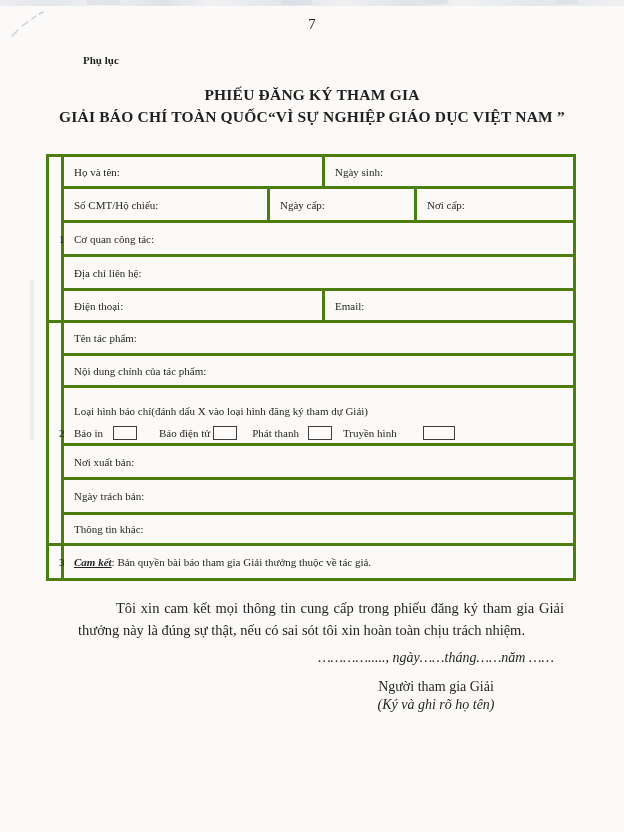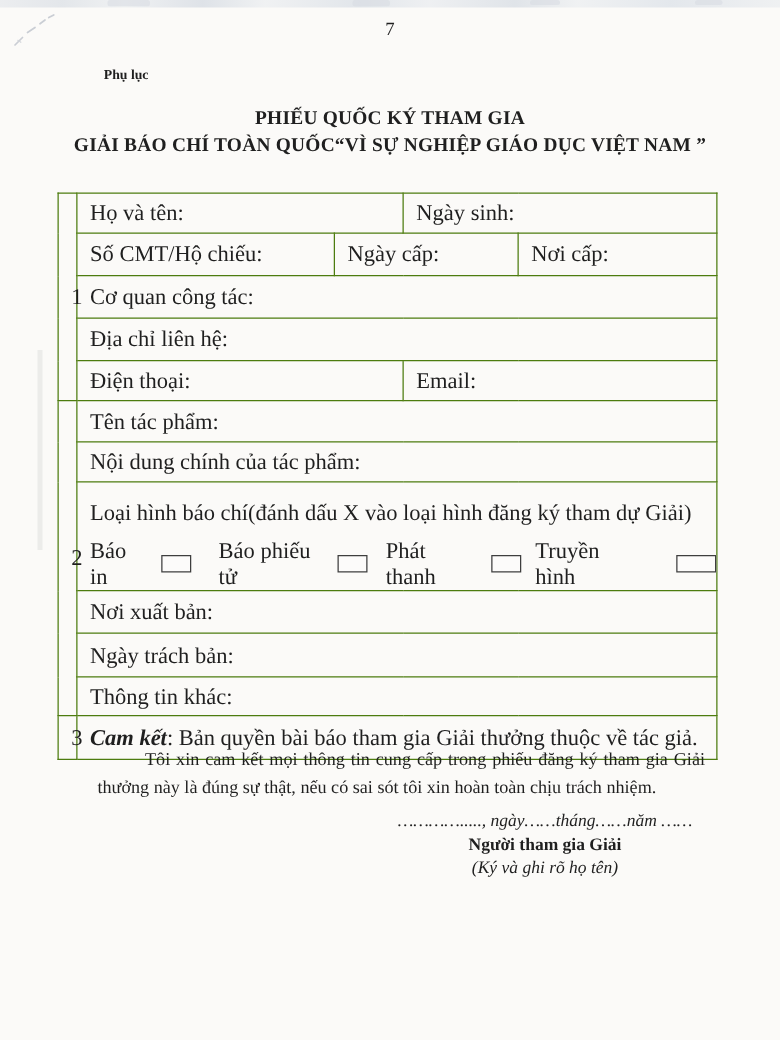--- a/index.html
+++ b/index.html
@@ -23,63 +23,63 @@
   
   .page-number{position:absolute;top:16px;left:0;width:624px;text-align:center;font-size:15px;}
   .appendix{position:absolute;left:83px;top:54px;font-size:11px;font-weight:bold;}
   .title{position:absolute;left:0;top:84px;width:624px;text-align:center;font-weight:bold;font-size:15.5px;line-height:22px;letter-spacing:.2px;}
   
   table.form{
     position:absolute;left:46px;top:154px;
     width:527px;border-collapse:collapse;table-layout:fixed;
   }
   table.form td{
-    border:1px solid #4d7c0f;
-    font-size:18px;
+    border:3px solid #4d7c0f;
+    font-size:11px;
     padding:0 0 0 10px;
     vertical-align:middle;
     background:transparent;
   }
   td.num{text-align:center;padding:0;font-size:13.5px;}
   .cb-line1{display:block;margin-top:14px;}
   .cb-line2{display:flex;align-items:center;margin-top:9px;}
   .cbox{
     display:inline-block;width:22px;height:12px;
     border:1px solid #3e3e3e;background:#fcfbfa;vertical-align:middle;
   }
   .cbox.wide{width:30px;}
-  .cam-label{font-weight:bold;font-style:italic;}
+  .cam-label{font-weight:bold;font-style:italic;text-decoration:underline;}
   
   .declaration{
     position:absolute;left:78px;top:597px;width:486px;
     font-size:14.5px;line-height:22px;text-align:justify;text-indent:38px;
   }
   .sig-block{position:absolute;left:300px;top:649px;width:272px;text-align:center;font-size:14px;line-height:18px;}
   .sig-date{font-style:italic;}
-  .sig-name{font-weight:bold;margin-top:1px;}
+  .sig-name{font-weight:normal;margin-top:11px;}
   .sig-note{font-style:italic;}
 </style>
 </head>
 <body>
 
 <div class="scan-top"></div>
 <div class="smudge" style="left:86px;top:0;width:34px;height:5px;"></div>
 <div class="smudge" style="left:282px;top:0;width:30px;height:5px;"></div>
 <div class="smudge" style="left:424px;top:0;width:24px;height:4px;"></div>
 <div class="smudge" style="left:556px;top:0;width:22px;height:4px;"></div>
 <svg class="pencil" width="54" height="38" viewBox="0 0 54 38">
   <path d="M6 30 L12 24 M16 20 L22 16 M26 13 L30 10 M33 8 L37 6" stroke="#b6bcc6" stroke-width="1.4" fill="none" stroke-linecap="round"></path>
   <path d="M8 26 L11 28" stroke="#c2c7cf" stroke-width="1" fill="none"></path>
 </svg>
 <div class="edge-smudge"></div>
 
 <div class="page-number">7</div>
 <div class="appendix">Phụ lục</div>
 <div class="title">
-  <div>PHIẾU QUỐC KÝ THAM GIA</div>
+  <div>PHIẾU ĐĂNG KÝ THAM GIA</div>
   <div>GIẢI BÁO CHÍ TOÀN QUỐC“VÌ SỰ NGHIỆP GIÁO DỤC VIỆT NAM ”</div>
 </div>
 
 <table class="form">
   <colgroup>
     <col style="width:15px">
       <col style="width:206px">
       <col style="width:55px">
       <col style="width:92px">
       <col style="width:159px">
@@ -111,21 +111,21 @@
   </tr>
   <tr style="height:32px">
     <td colspan="4">Nội dung chính của tác phẩm:</td>
   </tr>
   <tr style="height:58px">
     <td colspan="4">
       <span class="cb-line1">Loại hình báo chí(đánh dấu X vào loại hình đăng ký tham dự Giải)</span>
       <span class="cb-line2">
         <span>Báo in</span>
         <span class="cbox" style="margin-left:10px;"></span>
-        <span style="margin-left:22px;">Báo phiếu tử</span>
+        <span style="margin-left:22px;">Báo điện tử</span>
         <span class="cbox" style="margin-left:3px;"></span>
         <span style="margin-left:15px;">Phát thanh</span>
         <span class="cbox" style="margin-left:9px;"></span>
         <span style="margin-left:11px;">Truyền hình</span>
         <span class="cbox wide" style="margin-left:26px;"></span>
       </span>
     </td>
   </tr>
   <tr style="height:34px">
     <td colspan="4">Nơi xuất bản:</td>

